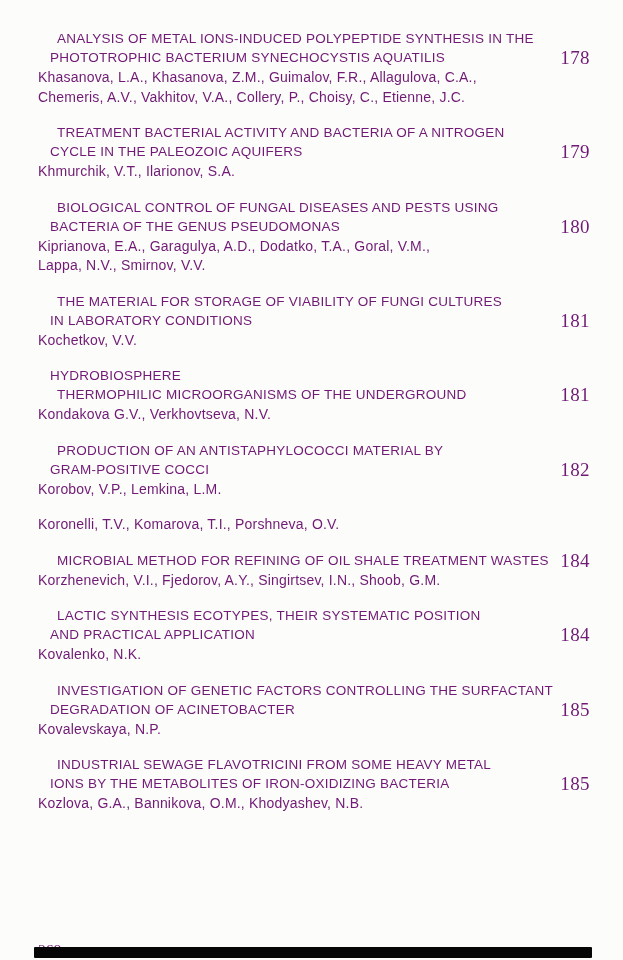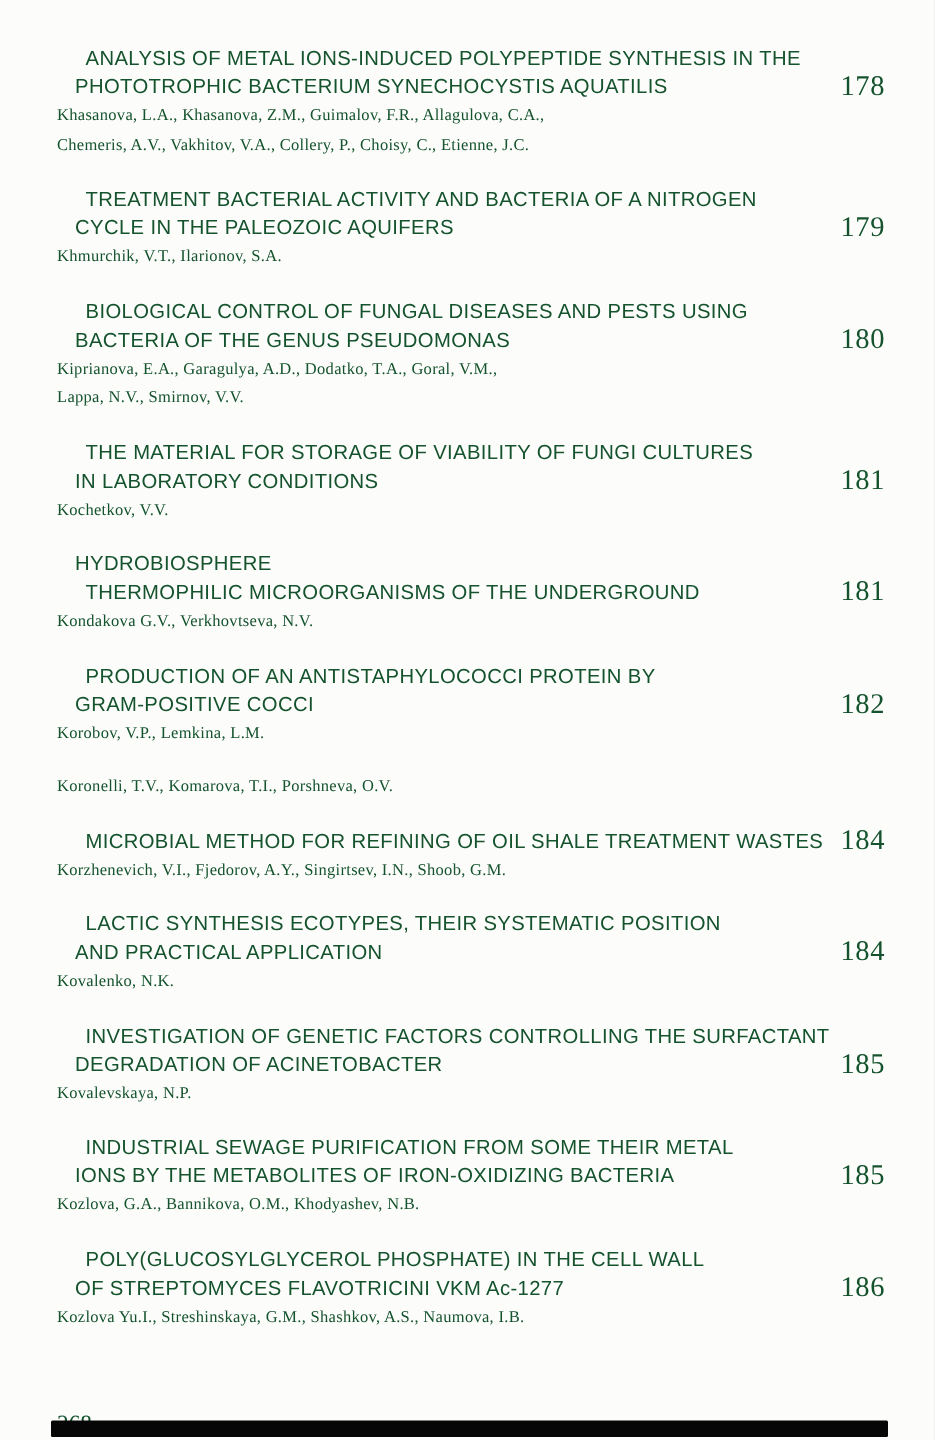--- a/index.html
+++ b/index.html
@@ -6,21 +6,21 @@
     margin: 0;
     padding: 0;
     background: #e9e9e7;
   }
   .page {
     position: relative;
     width: 623px;
     height: 960px;
     margin: 0 auto;
     background: #fcfcfa;
-    color: #14532d;
+    color: #701a75;
     overflow: hidden;
     box-sizing: border-box;
   }
   .content {
     position: absolute;
     top: 29px;
     left: 38px;
     right: 33px;
   }
   .entry {
@@ -47,22 +47,22 @@
     bottom: 0;
     font-family: Liberation Serif, serif;
     font-size: 19px;
     line-height: 19px;
     letter-spacing: 0.4px;
   }
   .authors {
     margin-top: 1px;
   }
   .author-line {
-    font-family: Liberation Serif, serif;
-    font-size: 11px;
+    font-family: Liberation Sans, sans-serif;
+    font-size: 14px;
     line-height: 19.5px;
     letter-spacing: 0.2px;
     white-space: nowrap;
   }
   .footer-pagenum {
     position: absolute;
     top: 940px;
     left: 38px;
     font-family: "Liberation Serif", serif;
     font-size: 15.5px;
@@ -130,21 +130,21 @@
           <div class="title-line">HYDROBIOSPHERE</div>
           <div class="title-line first">THERMOPHILIC MICROORGANISMS OF THE UNDERGROUND</div>
           <span class="pagenum">181</span>
         </div>
         <div class="authors">
           <div class="author-line">Kondakova G.V., Verkhovtseva, N.V.</div>
         </div>
       </div>
       <div class="entry">
         <div class="title-block">
-          <div class="title-line first">PRODUCTION OF AN ANTISTAPHYLOCOCCI PROTEIN BY</div>
+          <div class="title-line first">PRODUCTION OF AN ANTISTAPHYLOCOCCI MATERIAL BY</div>
           <div class="title-line">GRAM-POSITIVE COCCI</div>
           <span class="pagenum">182</span>
         </div>
         <div class="authors">
           <div class="author-line">Korobov, V.P., Lemkina, L.M.</div>
         </div>
       </div>
       <div class="entry">
         <div class="authors">
           <div class="author-line">Koronelli, T.V., Komarova, T.I., Porshneva, O.V.</div>
@@ -174,34 +174,24 @@
           <div class="title-line first">INVESTIGATION OF GENETIC FACTORS CONTROLLING THE SURFACTANT</div>
           <div class="title-line">DEGRADATION OF ACINETOBACTER</div>
           <span class="pagenum">185</span>
         </div>
         <div class="authors">
           <div class="author-line">Kovalevskaya, N.P.</div>
         </div>
       </div>
       <div class="entry">
         <div class="title-block">
-          <div class="title-line first">INDUSTRIAL SEWAGE PURIFICATION FROM SOME THEIR METAL</div>
+          <div class="title-line first">INDUSTRIAL SEWAGE FLAVOTRICINI FROM SOME HEAVY METAL</div>
           <div class="title-line">IONS BY THE METABOLITES OF IRON-OXIDIZING BACTERIA</div>
           <span class="pagenum">185</span>
         </div>
         <div class="authors">
           <div class="author-line">Kozlova, G.A., Bannikova, O.M., Khodyashev, N.B.</div>
-        </div>
-      </div>
-      <div class="entry">
-        <div class="title-block">
-          <div class="title-line first">POLY(GLUCOSYLGLYCEROL PHOSPHATE) IN THE CELL WALL</div>
-          <div class="title-line">OF STREPTOMYCES FLAVOTRICINI VKM Ac-1277</div>
-          <span class="pagenum">186</span>
-        </div>
-        <div class="authors">
-          <div class="author-line">Kozlova Yu.I., Streshinskaya, G.M., Shashkov, A.S., Naumova, I.B.</div>
         </div>
       </div>
     </div>
   <div class="footer-pagenum">268</div>
   <div class="scan-bar"></div>
 </div>
 
 </body></html>

